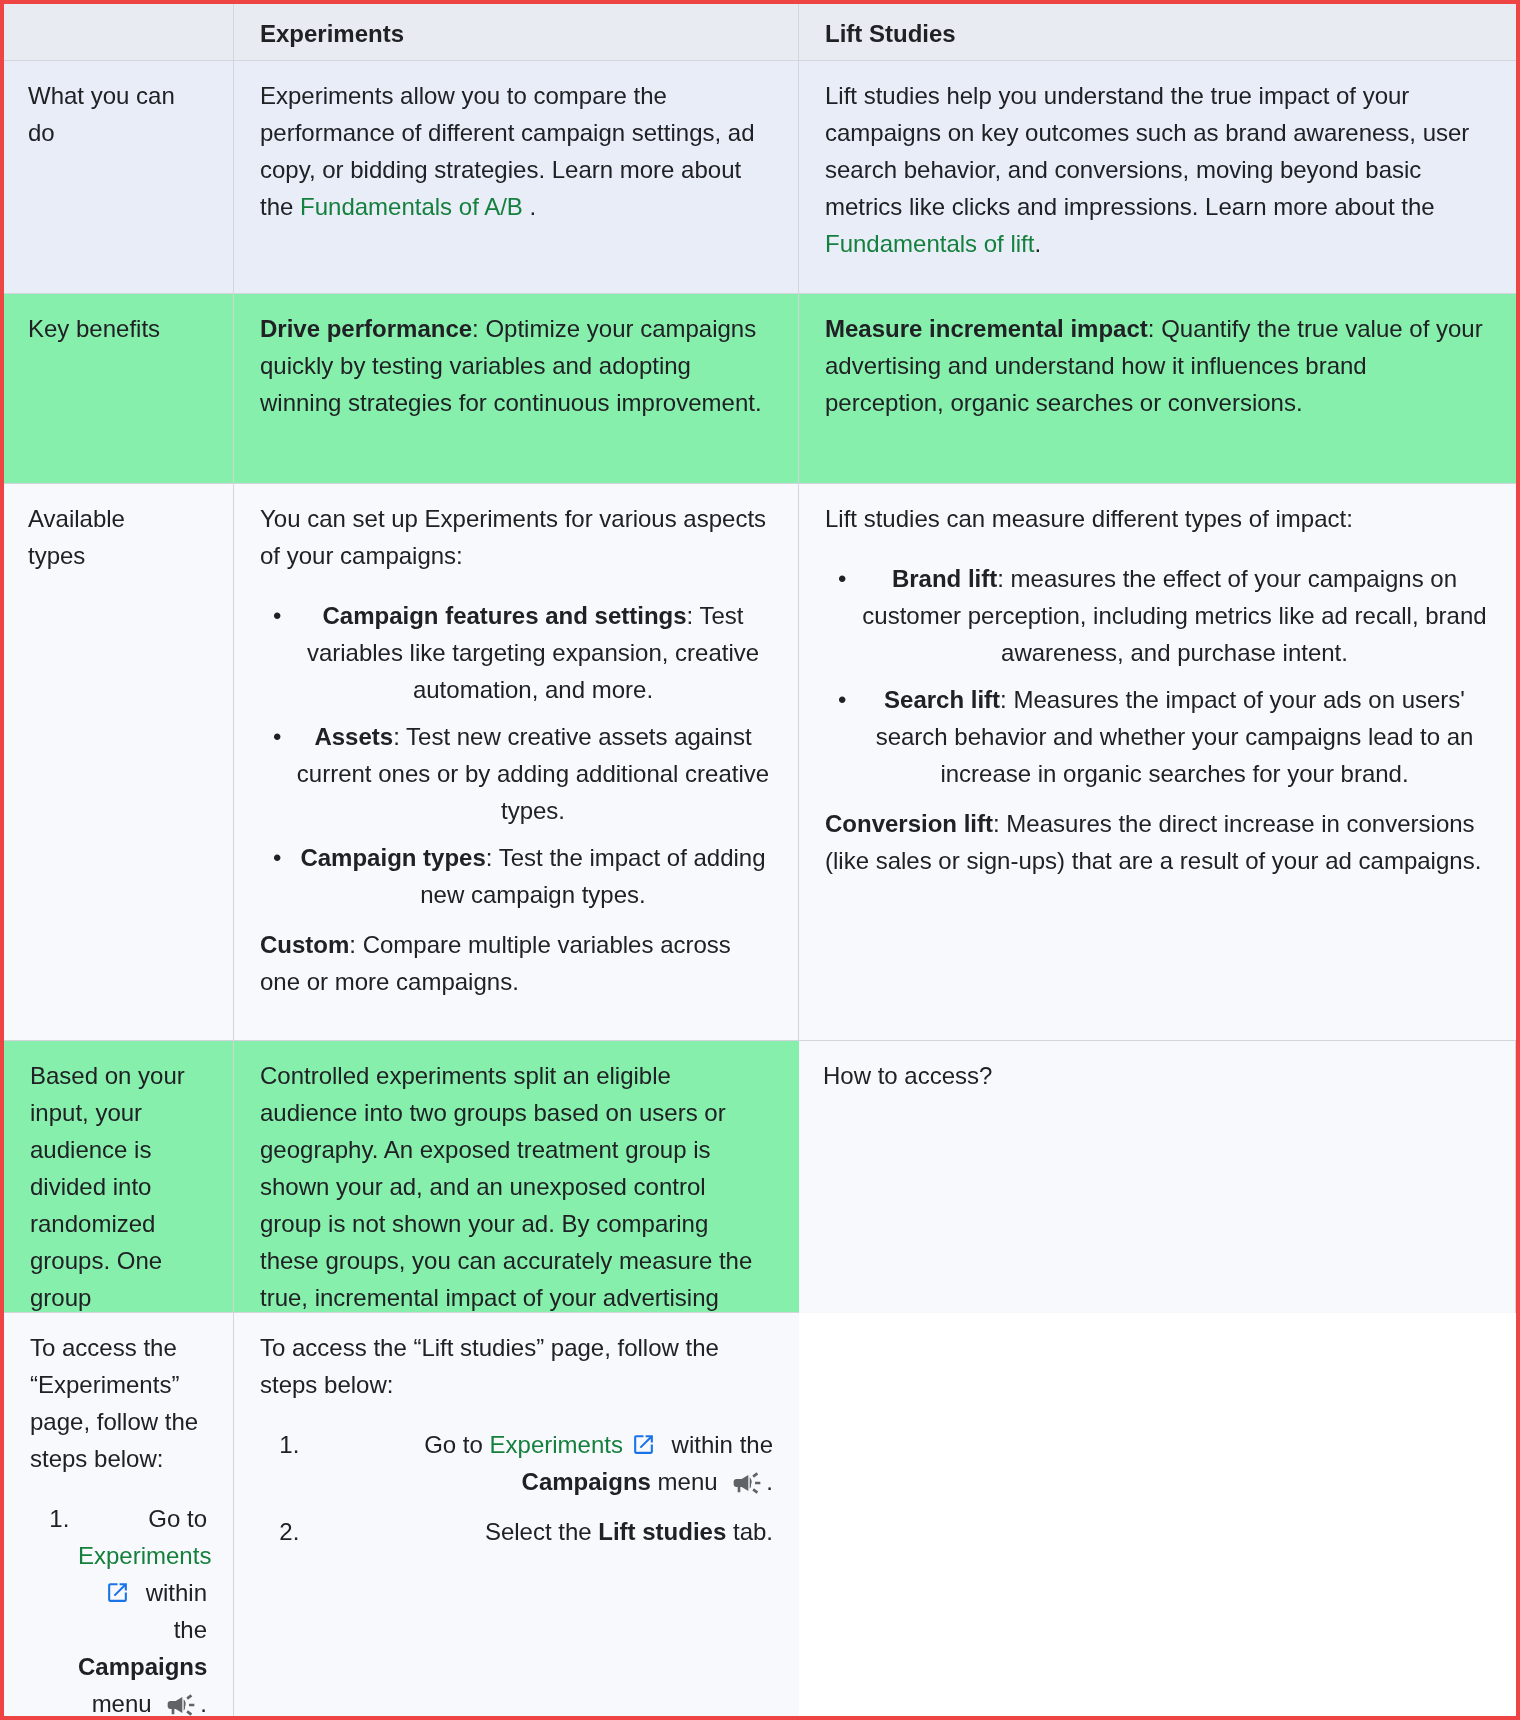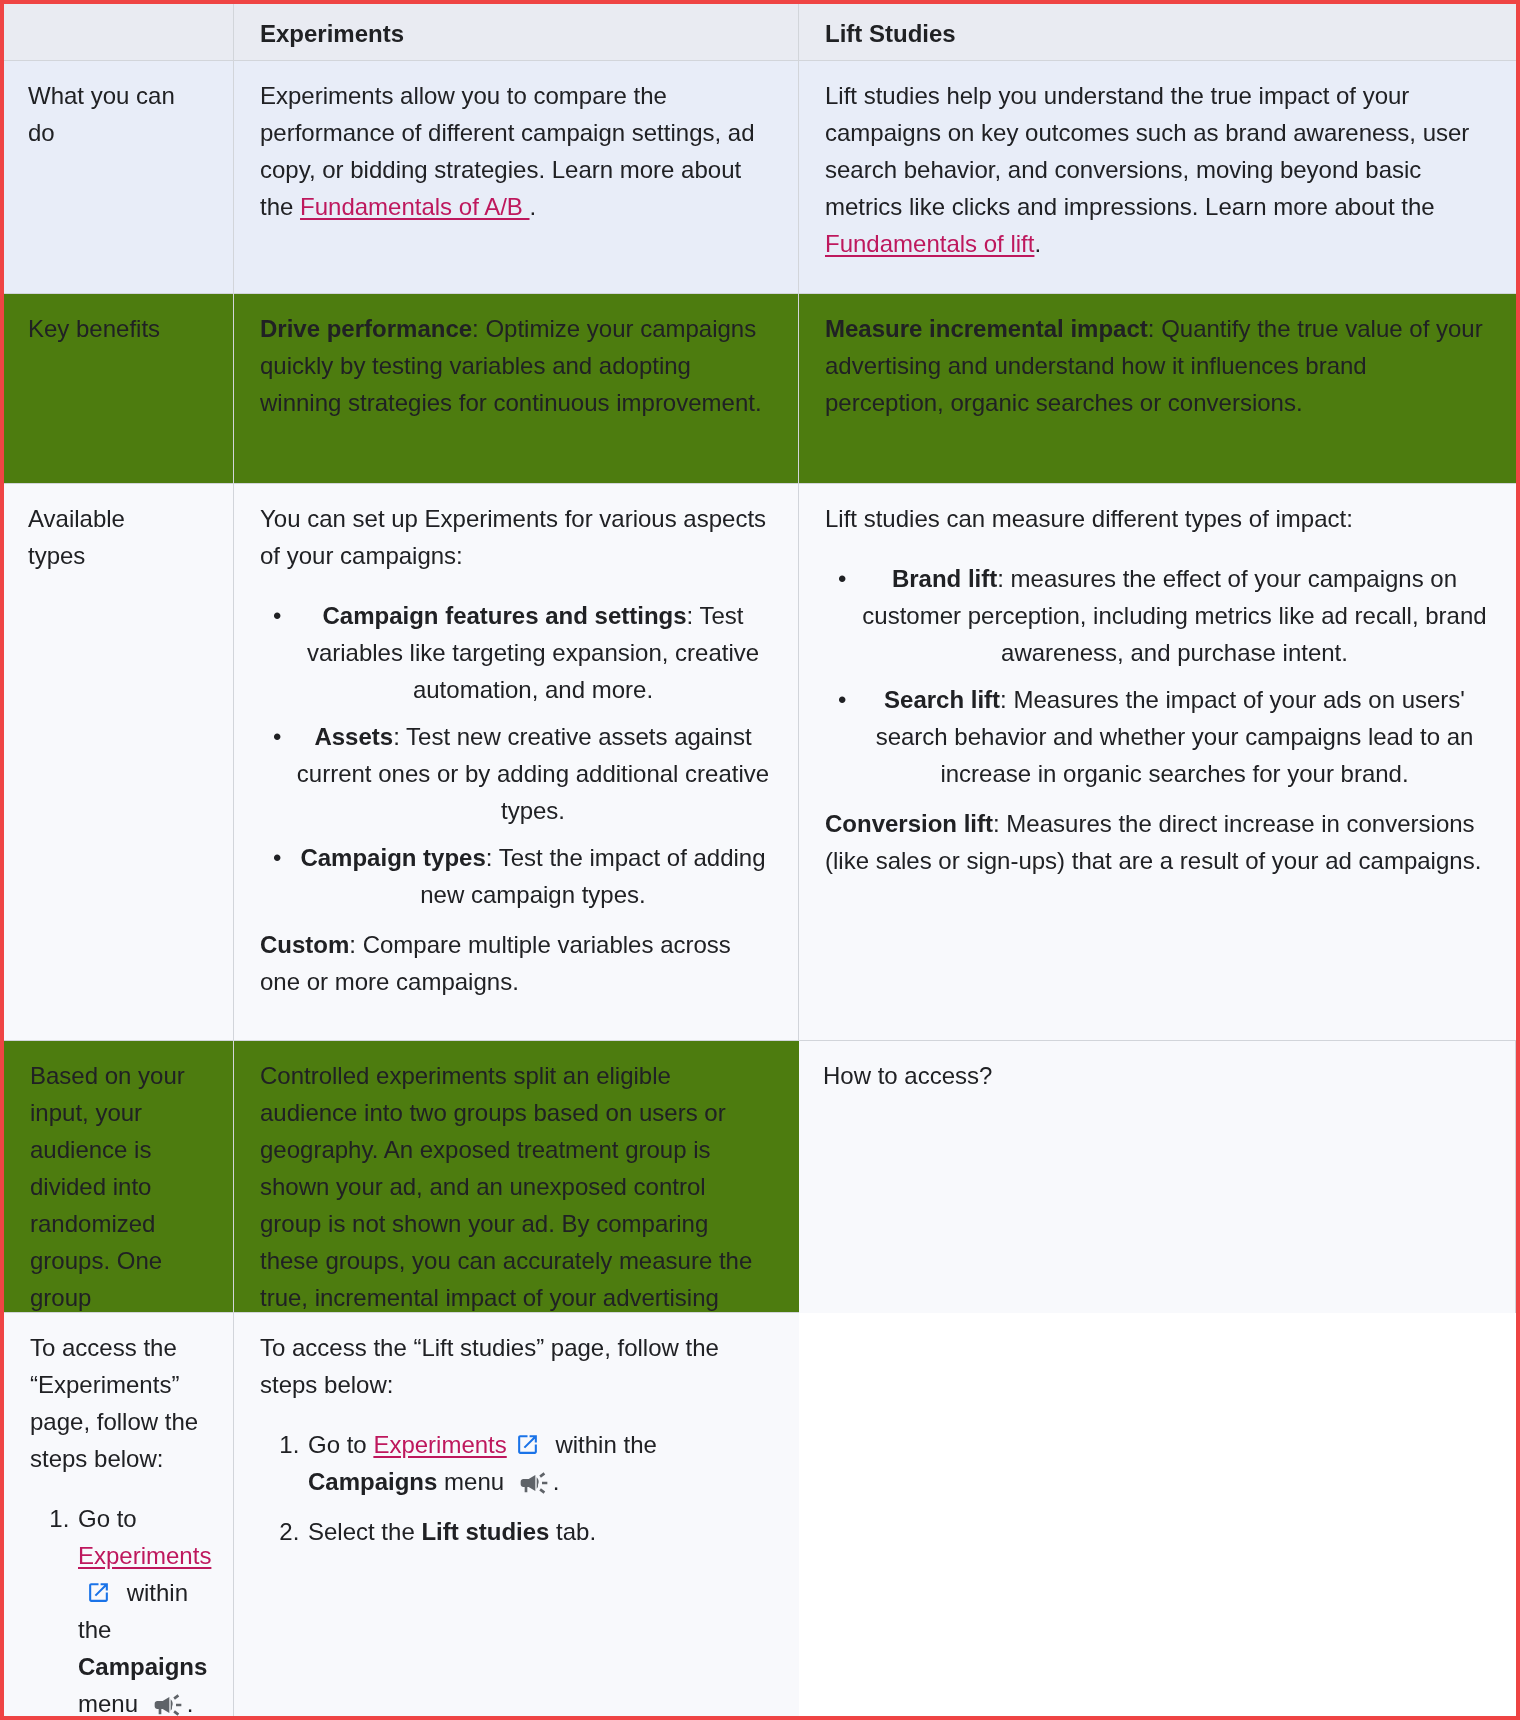--- a/index.html
+++ b/index.html
@@ -21,32 +21,32 @@
   .cell {
     font-size: 24px;
     line-height: 37px;
     border-bottom: 1px solid #d2d5da;
     overflow: hidden;
   }
   .c1, .c2 { border-right: 1px solid #d2d5da; }
   .r6 { border-bottom: none; }
   .bg-head  { background: #e9ebf2; }
   .bg-blue  { background: #e8edf8; }
-  .bg-white { background: #4d7c0f; }
+  .bg-white { background: #86efac; }
   .bg-faint { background: #f8f9fc; }
   .head { font-weight: 700; padding: 11px 26px 0 26px; }
   .label { padding: 16px 58px 1px 24px; }
   .content { padding: 16px 26px 20px 26px; }
   p { margin: 0; }
   .b { font-weight: 700; }
-  .lnk { color: #be185d; text-decoration: underline; text-underline-offset: 3px; cursor: pointer; }
+  .lnk { color: #15803d; text-underline-offset: 3px; cursor: pointer; }
   ul.bullets { list-style: none; margin: 23px 0 0 0; padding: 0 0 0 34px; text-align: center; }
   ul.bullets li { position: relative; margin-bottom: 10px; }
   ul.bullets li::before { content: "\2022"; position: absolute; left: -21px; top: 0; }
-  ol.steps { margin: 23px 0 0 0; padding: 0 0 0 46px; }
+  ol.steps { margin: 23px 0 0 0; padding: 0 0 0 46px; text-align: right; }
   ol.steps li { margin-bottom: 13px; padding-left: 2px; }
   .footer-p { margin-top: 13px; }
   .ic-ext { vertical-align: -4px; margin: 0 9px 0 8px; }
   .ic-camp { vertical-align: -9px; margin: 0 2px 0 6px; }
 </style>
 </head>
 <body>
 
 <div class="tbl">
 

